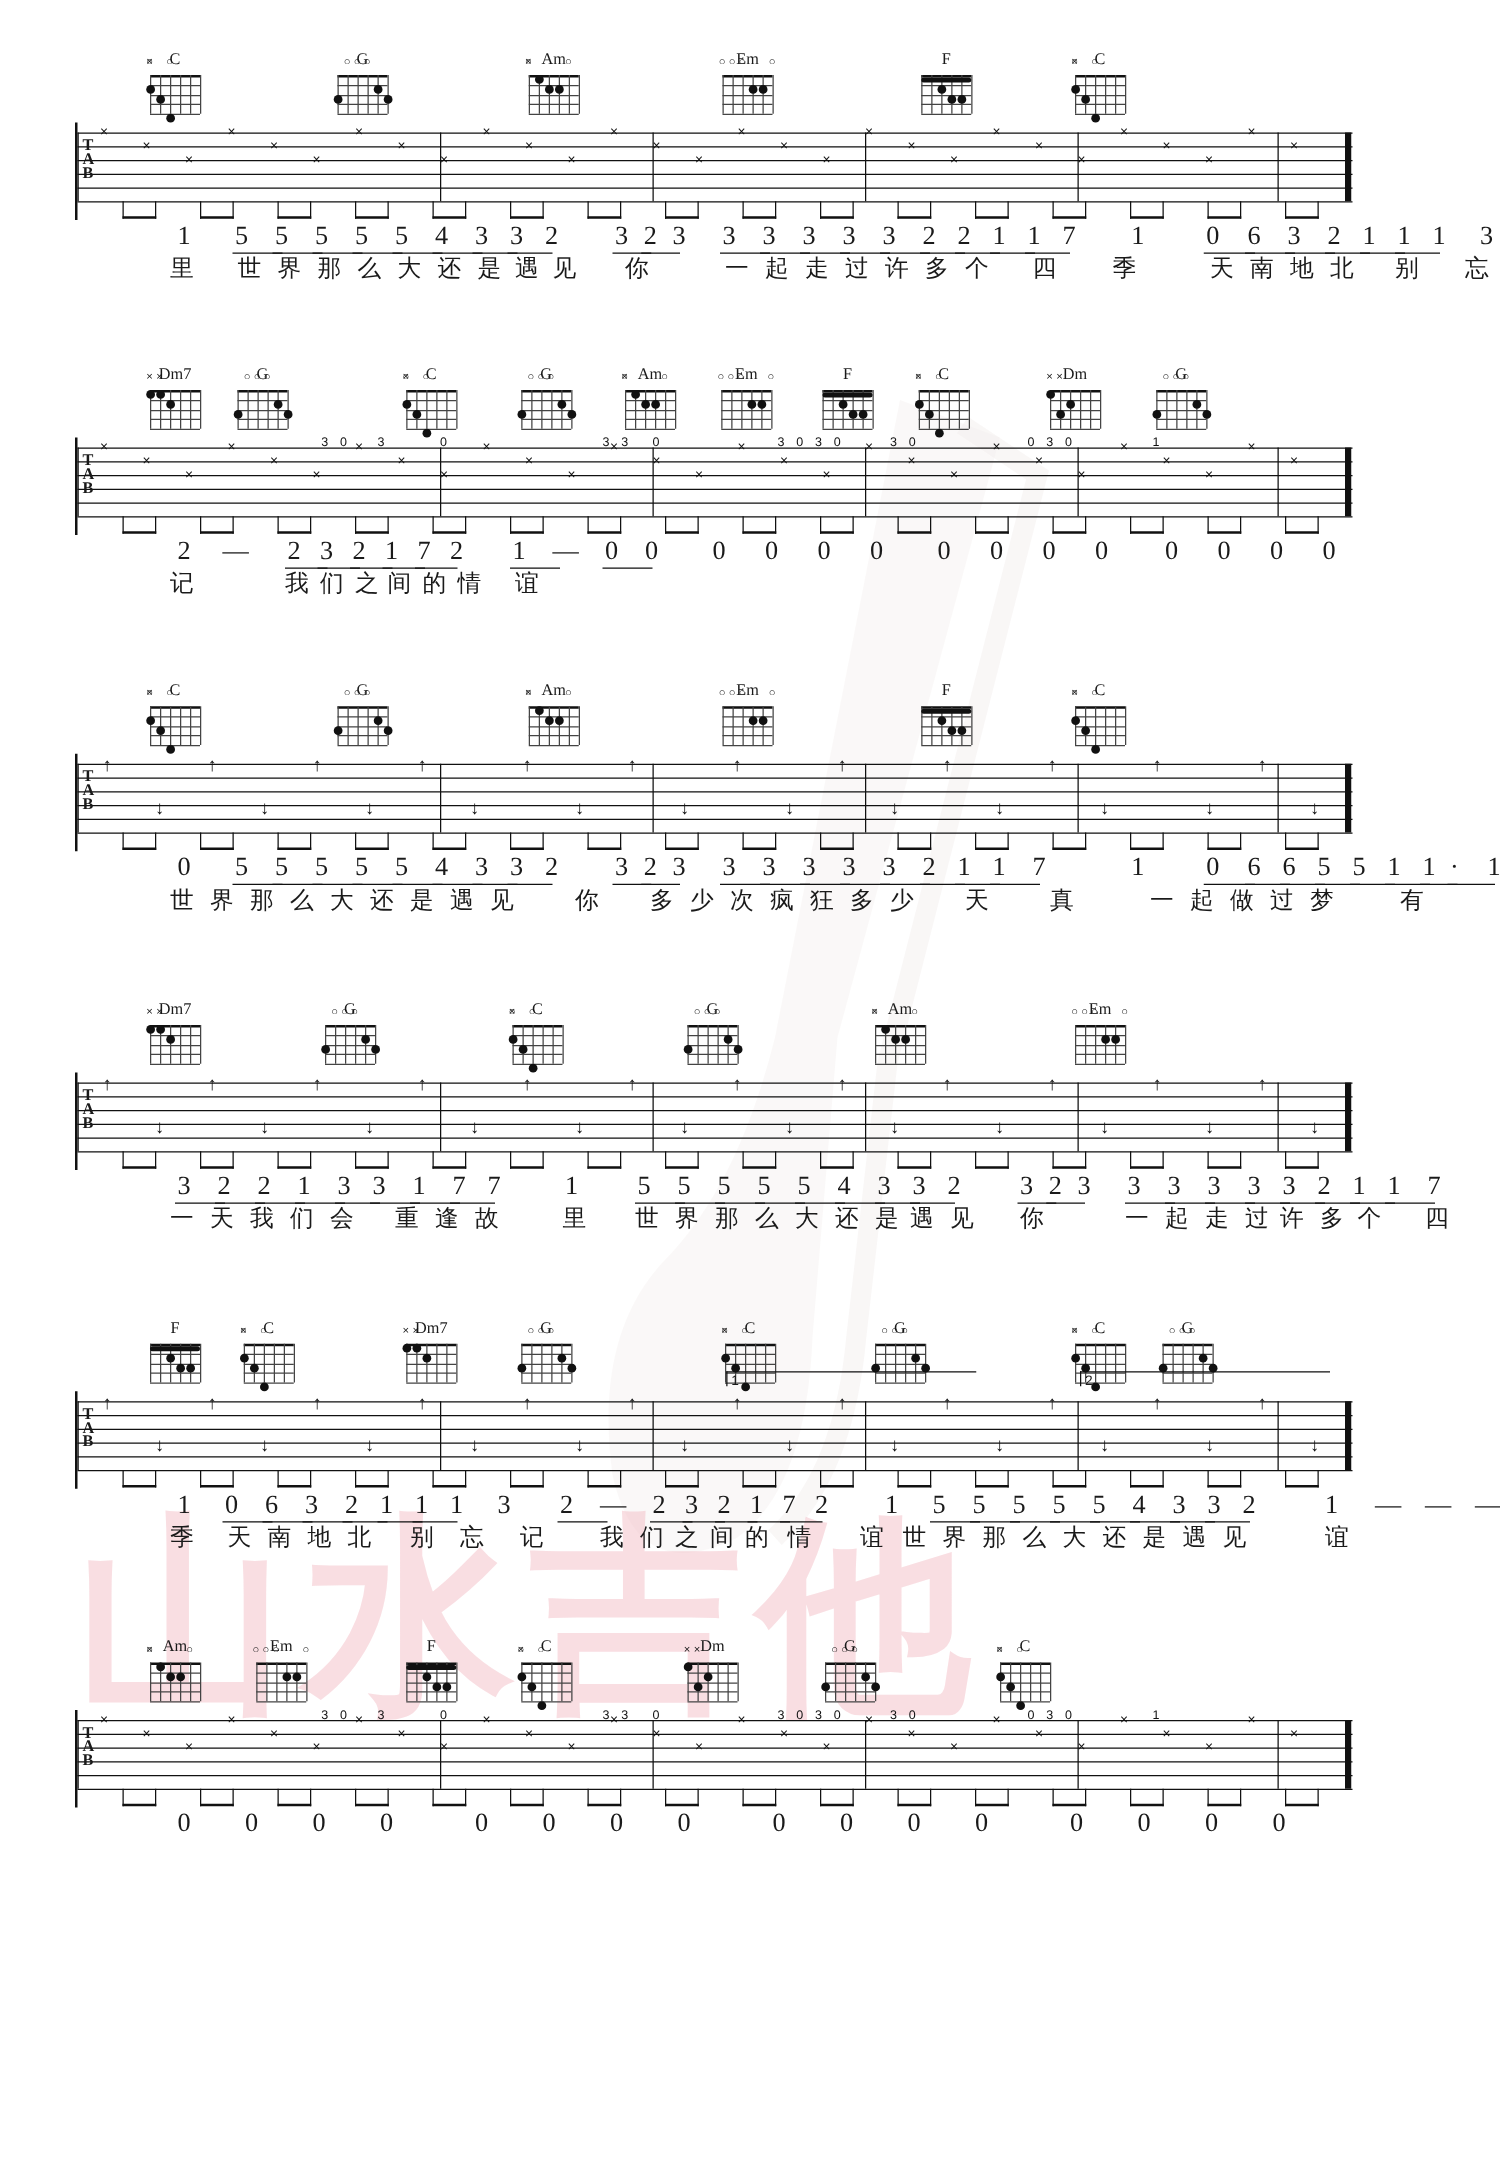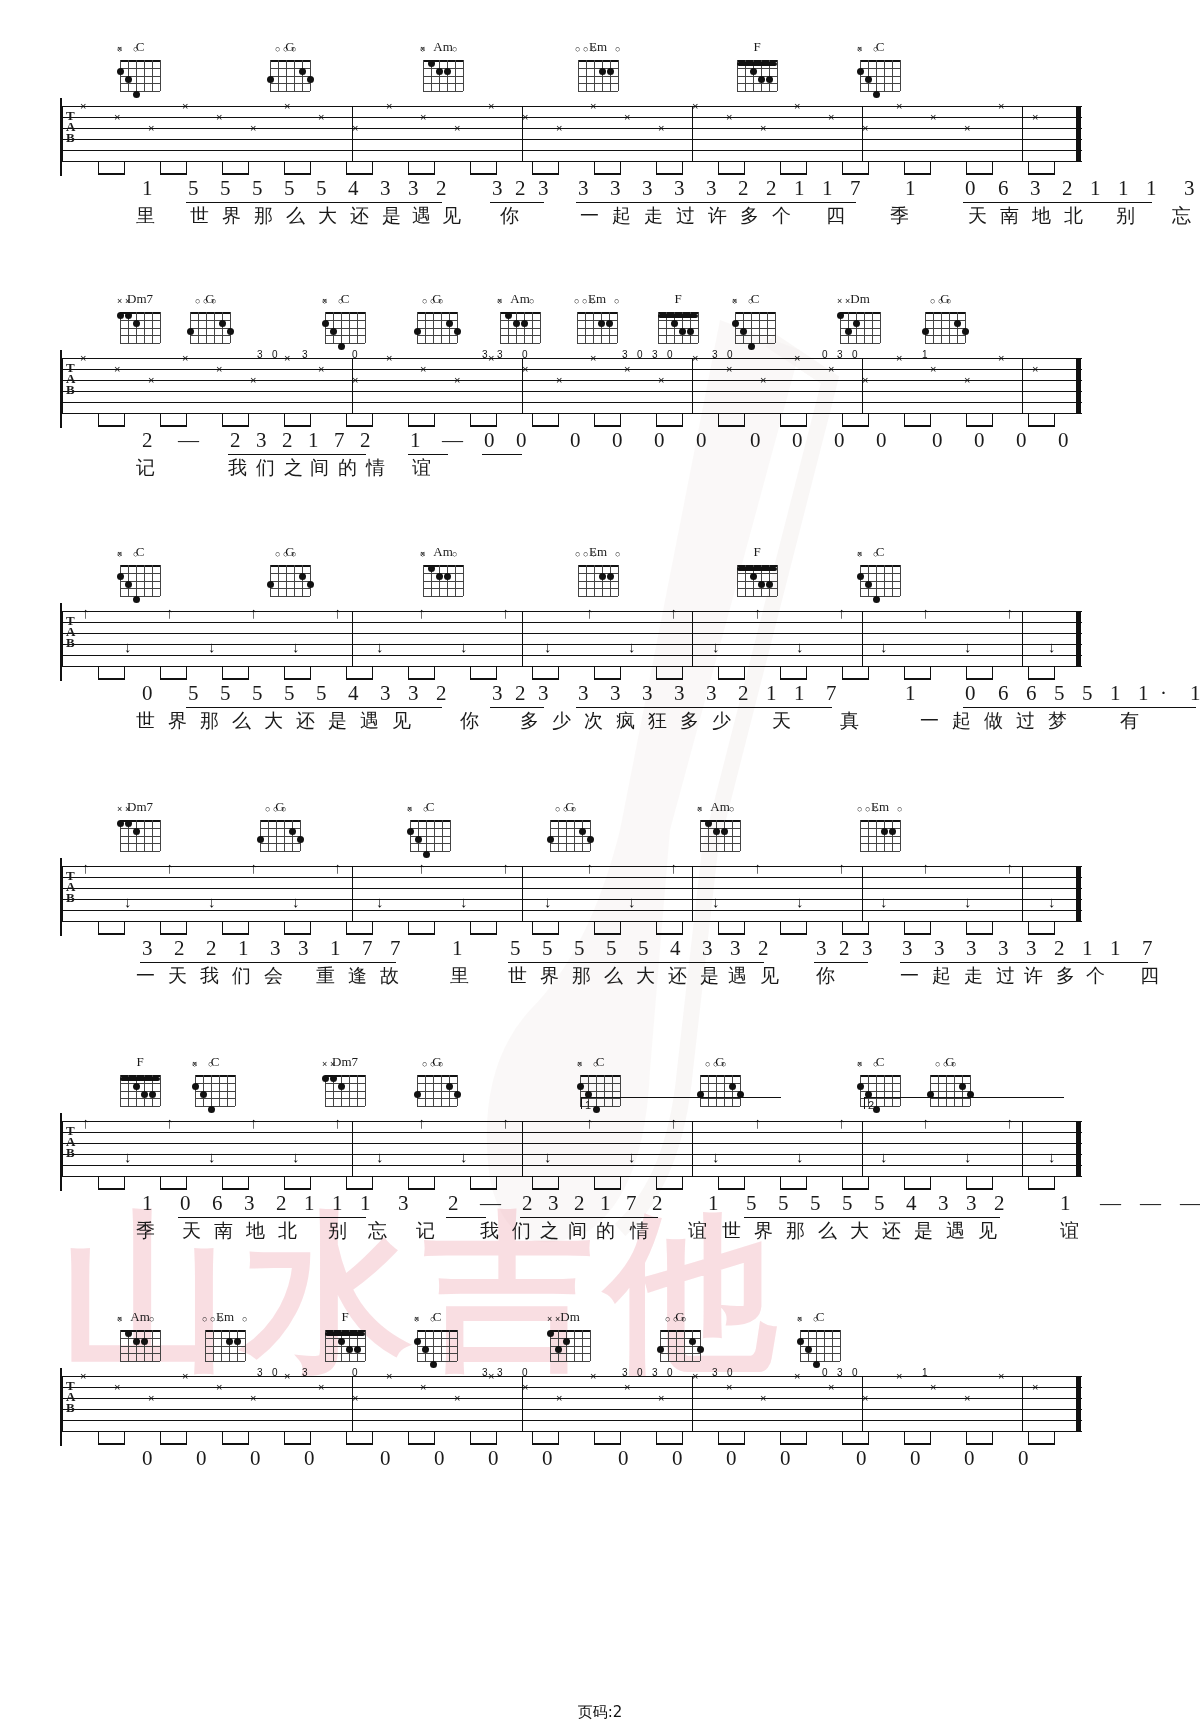--- a/index.html
+++ b/index.html
@@ -2028,14 +2028,13 @@
           <div class="mnote" style="left:720px;top:2px">0</div>
           <div class="mnote" style="left:796px;top:2px">0</div>
           <div class="mnote" style="left:850px;top:2px">0</div>
           <div class="mnote" style="left:904px;top:2px">0</div>
           <div class="mnote" style="left:958px;top:2px">0</div>
         </div>
         <div class="lyrics"></div>
       </div>
     </div>
 
-  <div class="footer">页码:2</div>
 </div>
 
 </body></html>

